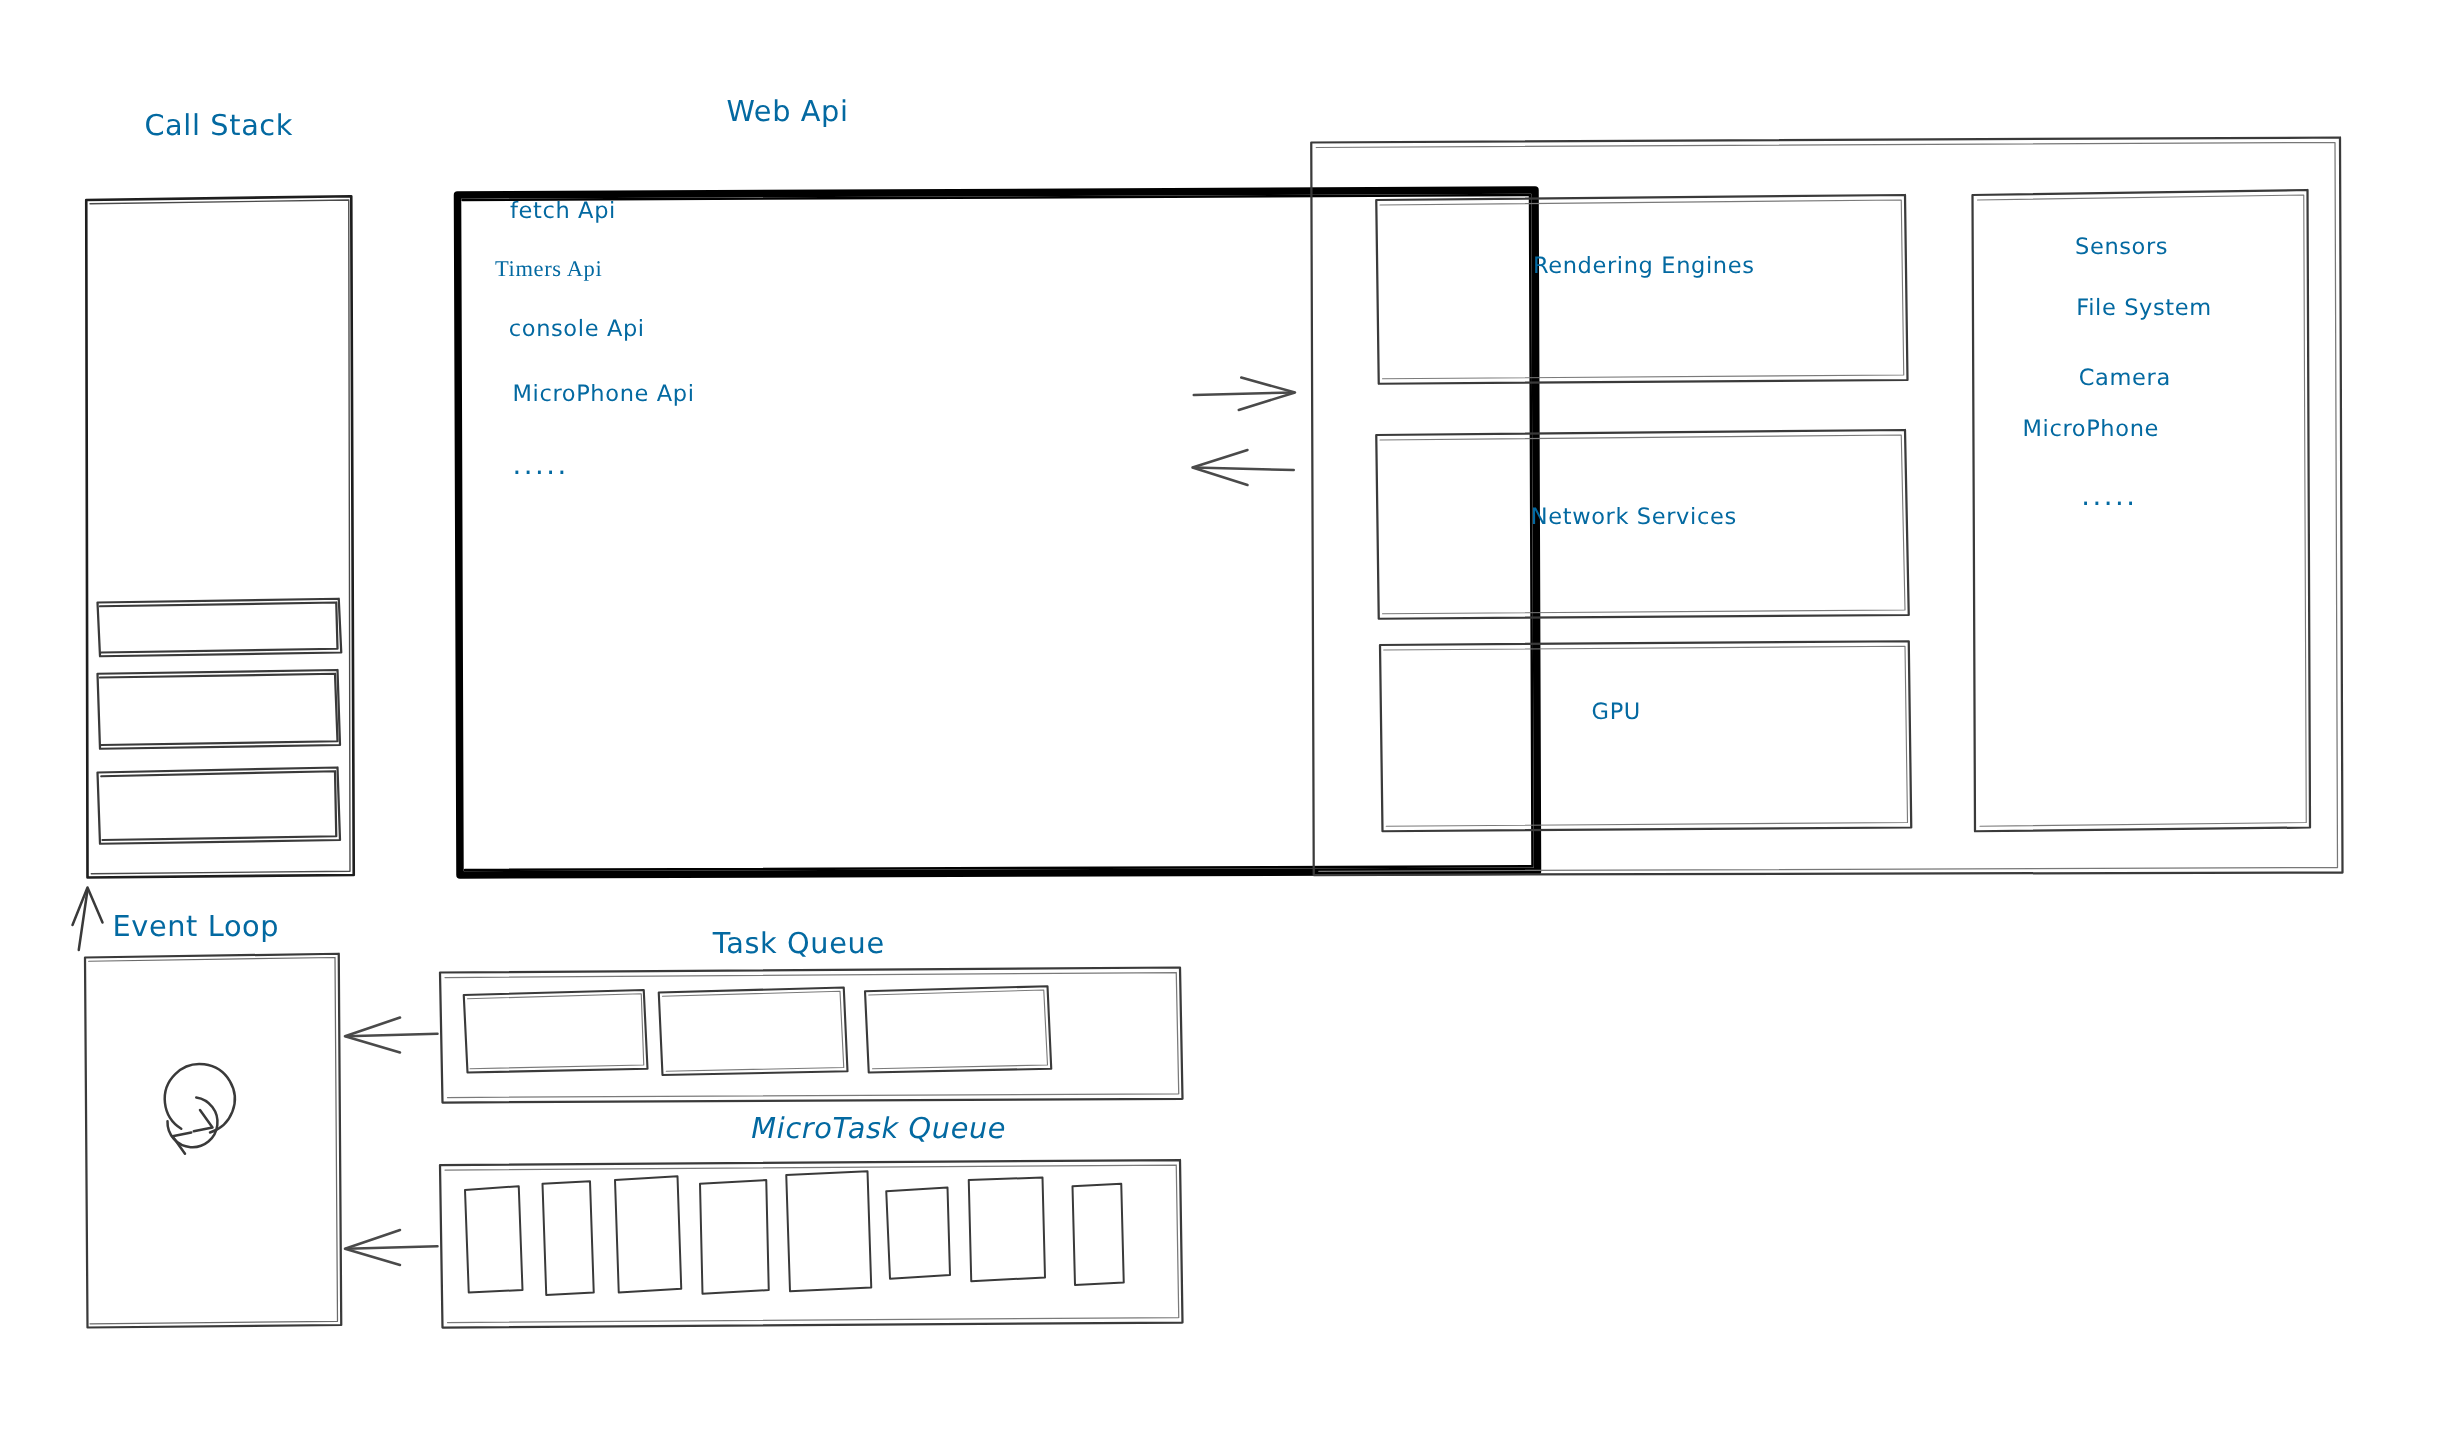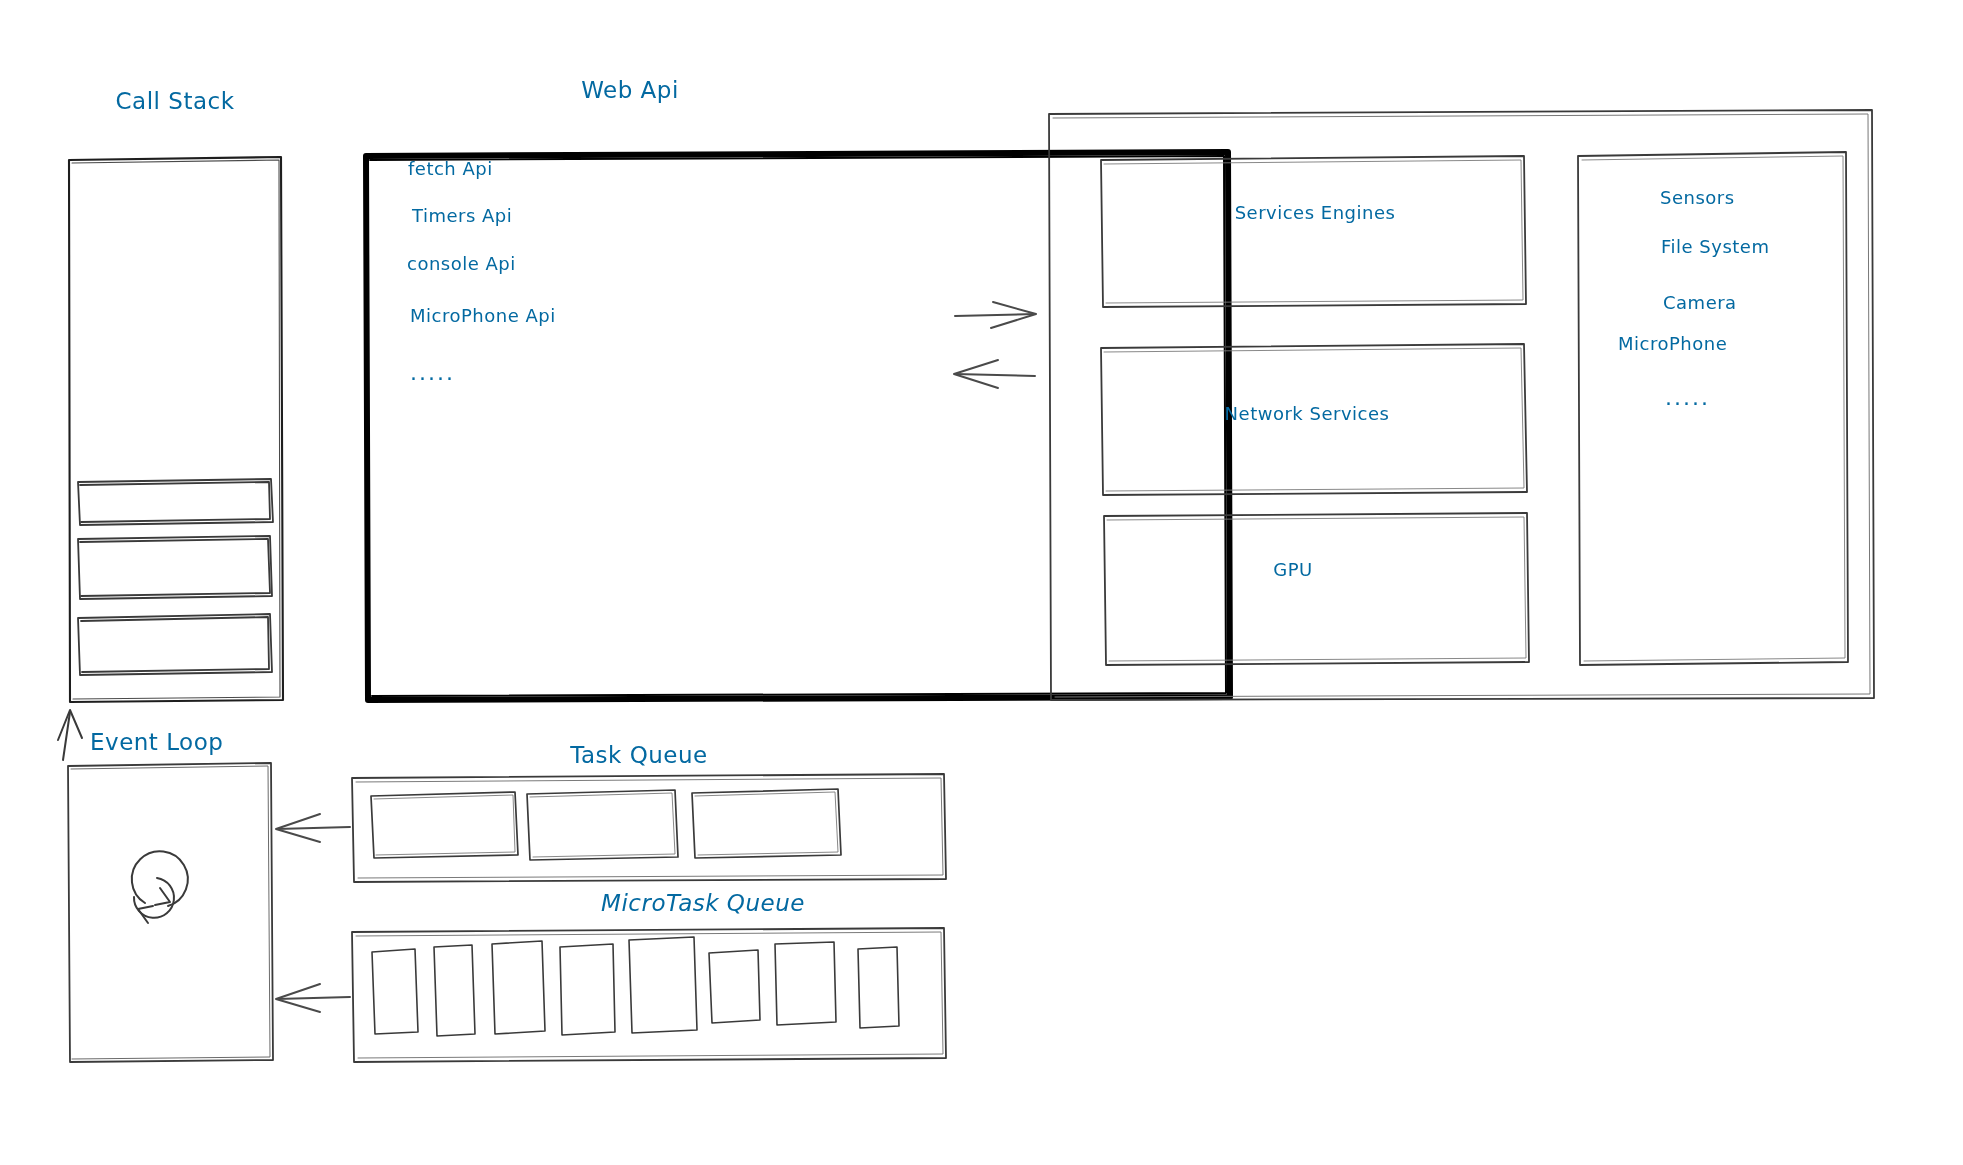--- a/index.html
+++ b/index.html
@@ -169,26 +169,26 @@
     </g>
 
   </g>
 </svg>
 
 <div class="lbl title-lbl ctr" style="left:175px; top:88px;">Call Stack</div>
 
 <div class="lbl title-lbl ctr" style="left:630px; top:77px;">Web Api</div>
 
 <div class="lbl body-lbl" style="left:408px; top:158px;">fetch Api</div>
-<div class="lbl body-lbl" style="left:412px; top:205px;">Timers Api</div>
+<div class="lbl body-lbl" style="left:396px; top:205px;font-family:Liberation Serif, serif;">Timers Api</div>
 <div class="lbl body-lbl" style="left:407px; top:253px;">console Api</div>
 <div class="lbl body-lbl" style="left:410px; top:305px;">MicroPhone Api</div>
 <div class="lbl dots-lbl" style="left:410px; top:360px;">.....</div>
 
-<div class="lbl body-lbl ctr" style="left:1315px; top:202px;">Services Engines</div>
+<div class="lbl body-lbl ctr" style="left:1315px; top:202px;">Rendering Engines</div>
 <div class="lbl body-lbl ctr" style="left:1307px; top:403px;">Network Services</div>
 <div class="lbl body-lbl ctr" style="left:1293px; top:559px;">GPU</div>
 
 <div class="lbl body-lbl" style="left:1660px; top:187px;">Sensors</div>
 <div class="lbl body-lbl" style="left:1661px; top:236px;">File System</div>
 <div class="lbl body-lbl" style="left:1663px; top:292px;">Camera</div>
 <div class="lbl body-lbl" style="left:1618px; top:333px;">MicroPhone</div>
 <div class="lbl dots-lbl" style="left:1665px; top:385px;">.....</div>
 
 <div class="lbl title-lbl" style="left:90px; top:729px;">Event Loop</div>

